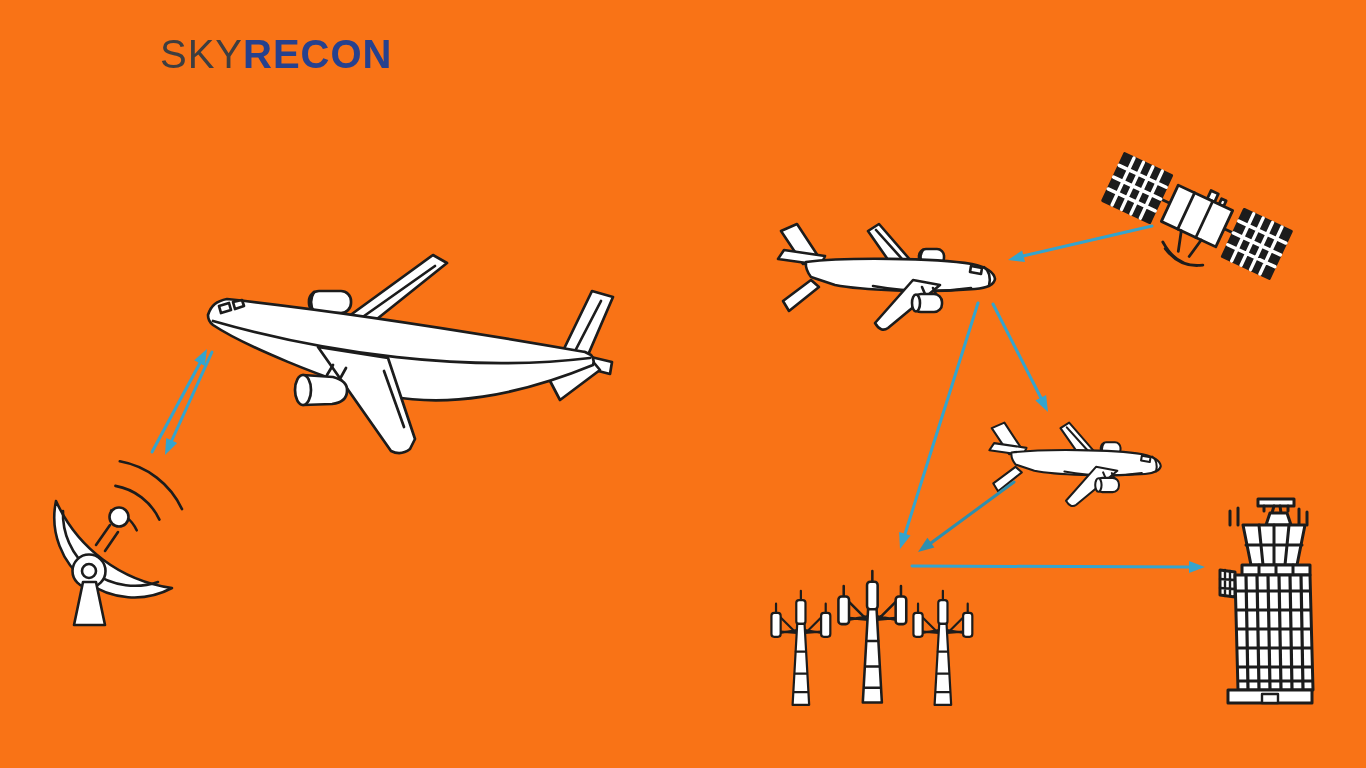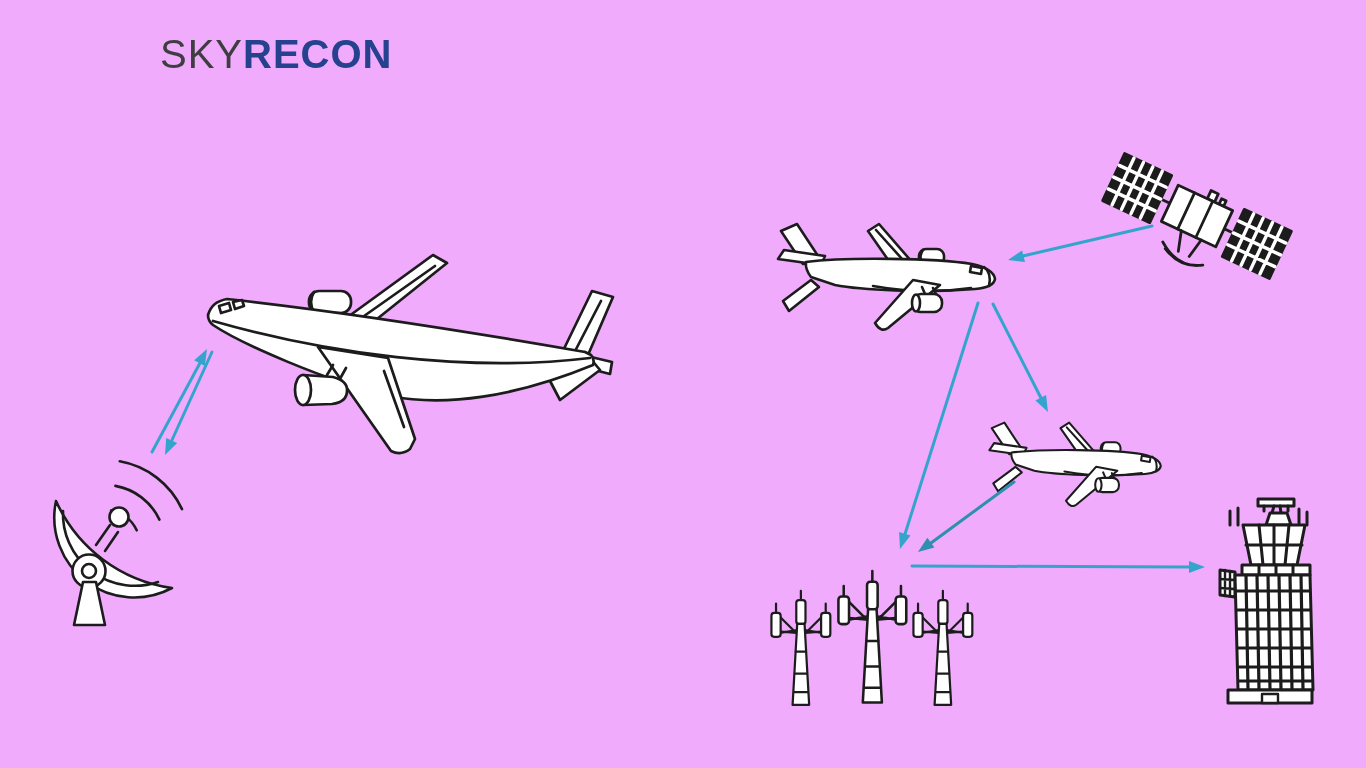--- a/index.html
+++ b/index.html
@@ -1,17 +1,17 @@
 <!DOCTYPE html>
 <html><head>
 <meta charset="utf-8">
 <style>
   html,body{margin:0;padding:0;background:#ffffff;}
   body{width:1366px;height:768px;overflow:hidden;font-family:"Liberation Sans",sans-serif;}
-  .stage{position:relative;width:1366px;height:768px;background:#f0abfc;}
+  .stage{position:relative;width:1366px;height:768px;background:#f97316;}
   .logo{position:absolute;left:160px;top:34px;font-size:40px;letter-spacing:1px;line-height:1;white-space:nowrap;}
   .logo-sky{color:#3e3e40;font-weight:400;}
   .logo-recon{color:#26418e;font-weight:700;}
   svg.diagram{position:absolute;left:0;top:0;width:1366px;height:768px;}
   .lineart{stroke:#1c1c1c;}
   .arrow-line{fill:none;stroke-width:3;stroke-linecap:round;}
 </style>
 </head>
 <body>
 

